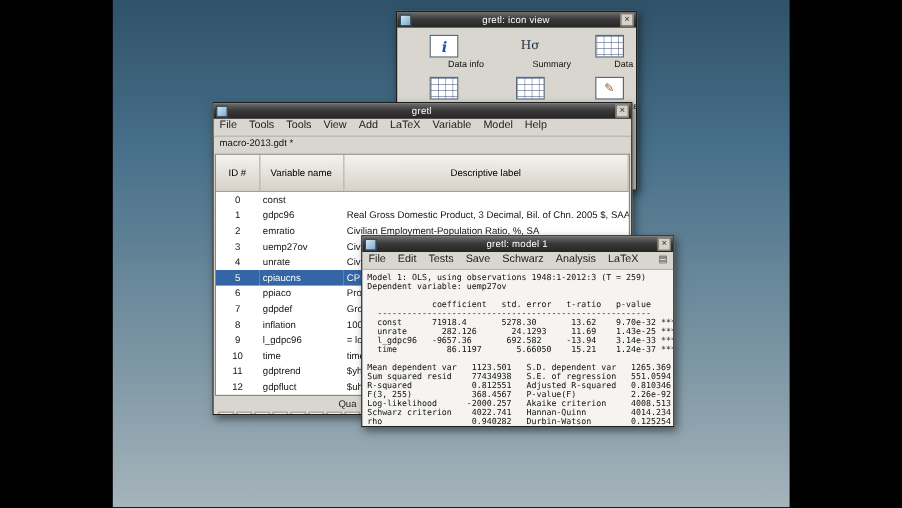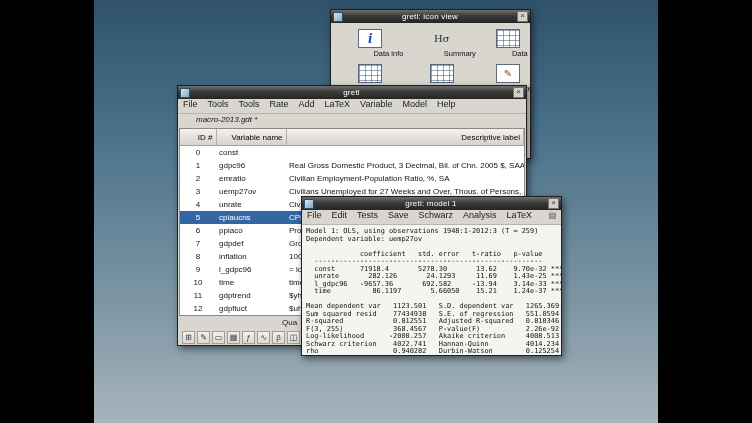--- a/index.html
+++ b/index.html
@@ -38,24 +38,24 @@
   .art-grid{background:#fff;border:1px solid #5a6a7a;
             background-image:linear-gradient(to right,rgba(70,90,130,.55) 1px,transparent 1px),
                              linear-gradient(to bottom,rgba(70,90,130,.55) 1px,transparent 1px);
             background-size:6px 5px;}
   .art-info{font:italic bold 12px "DejaVu Serif",serif;color:#1a4fbf;}
   .art-note{font-size:10px;color:#8a5a20;}
   .art-symbol{font:10px "DejaVu Serif",serif;color:#17263a;border:none;background:transparent;}
   .ivlabel{font-size:7.5px;color:#101010;white-space:nowrap;margin-left:36px;}
 
   
-  .filenamebar{height:13px;flex:0 0 auto;font-size:8px;color:#111;padding:1px 18px 0;font-style:italic;}
+  .filenamebar{height:13px;flex:0 0 auto;font-size:8px;color:#111;padding:1px 5px 0;}
   .tablewrap{flex:0 0 auto;margin:0 1px;border:1px solid #8e8a82;background:#fff;overflow:hidden;}
   table.vars{border-collapse:collapse;width:100%;table-layout:fixed;font-size:8px;}
-  table.vars th{height:16px;font-weight:normal;text-align:right;padding:0 3px;
+  table.vars th{height:30px;font-weight:normal;text-align:center;padding:0 3px;
       background:linear-gradient(#f4f2ee,#d6d2ca);
       border-right:1px solid #b4b0a8;border-bottom:1px solid #a5a19a;
       white-space:nowrap;overflow:hidden;}
   table.vars td{height:13px;padding:0 3px;white-space:nowrap;overflow:hidden;color:#141414;}
   table.vars td.idcell{text-align:center;}
   table.vars tr.sel td{background:#3465a4;color:#fff;}
   .statusbar{height:13px;flex:0 0 auto;font-size:8px;color:#222;display:flex;
              align-items:center;padding-left:104px;}
   .toolbar{flex:1;display:flex;align-items:center;gap:2px;padding:0 4px;}
   .tbicon{width:13px;height:13px;border:1px solid #a29e96;box-sizing:border-box;
@@ -127,21 +127,21 @@
     <div class="titlebar">
       <span class="wicon"></span>
       <span class="wtitle">gretl</span>
       <span class="wclose">×</span>
     </div>
     <div class="wbody">
       <div class="menubar">
         <span class="mi">File</span>
         <span class="mi">Tools</span>
         <span class="mi">Tools</span>
-        <span class="mi">Rate</span>
+        <span class="mi">View</span>
         <span class="mi">Add</span>
         <span class="mi">LaTeX</span>
         <span class="mi">Variable</span>
         <span class="mi">Model</span>
         <span class="mi">Help</span>
       </div>
       <div class="filenamebar">macro-2013.gdt *</div>
       <div class="tablewrap">
         <table class="vars">
           <colgroup>

